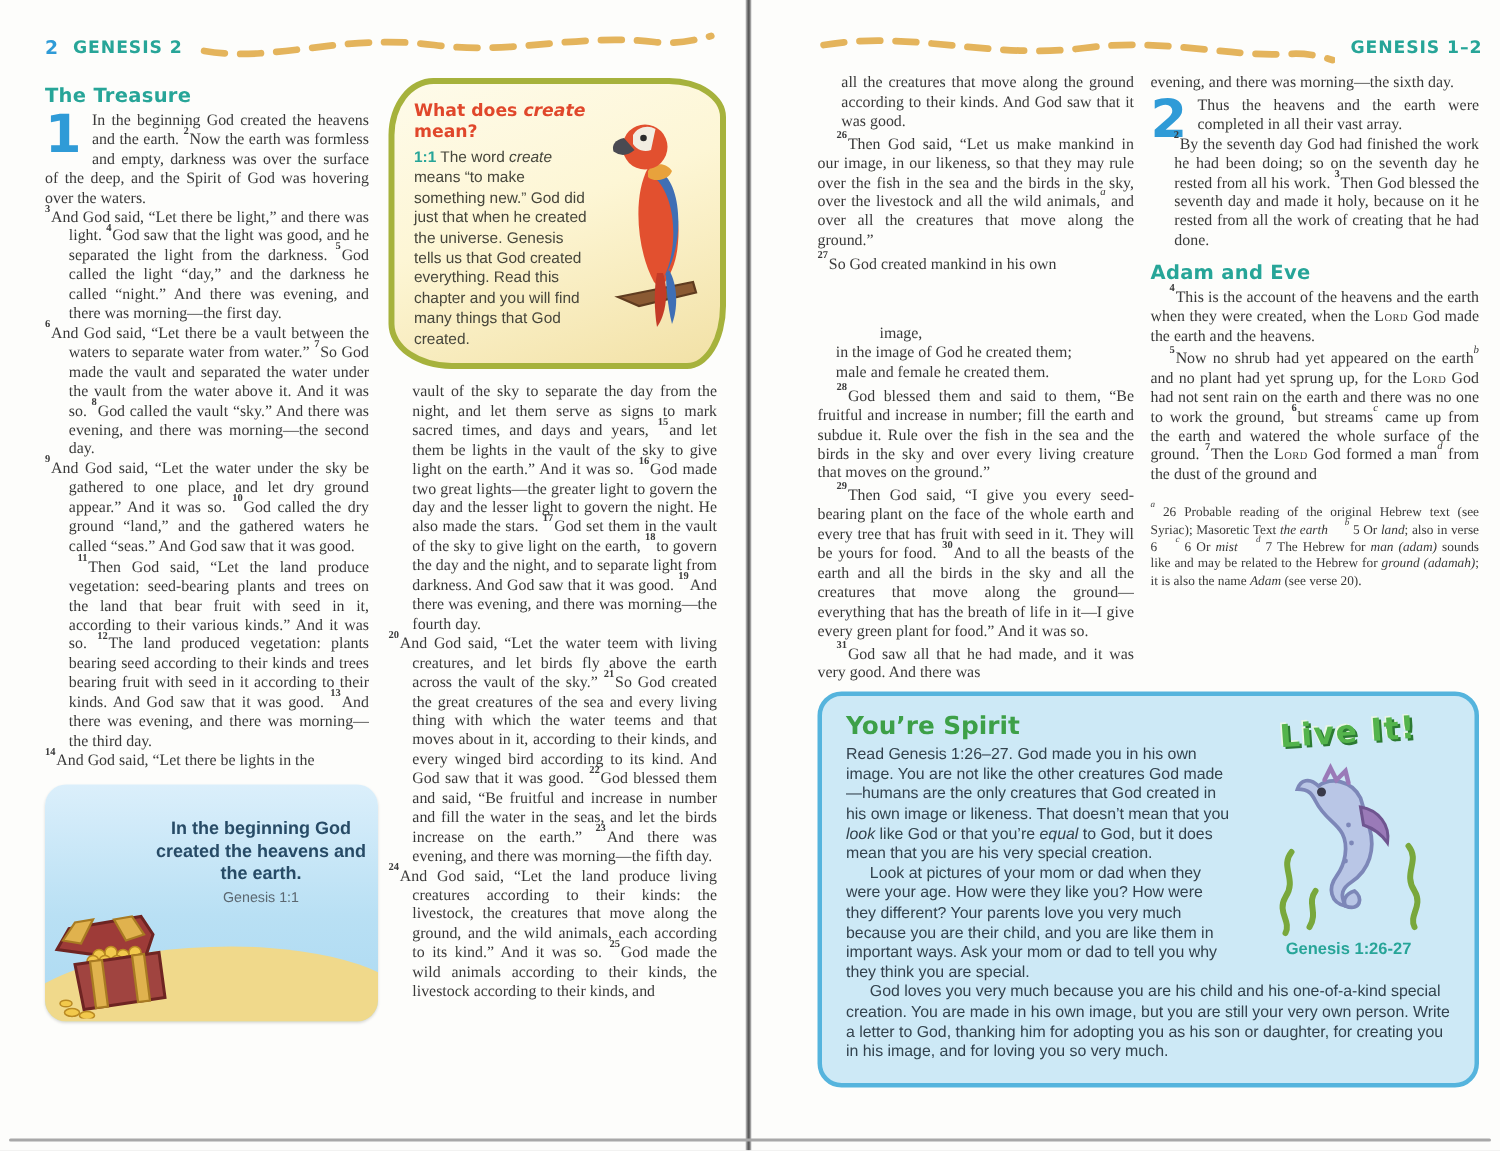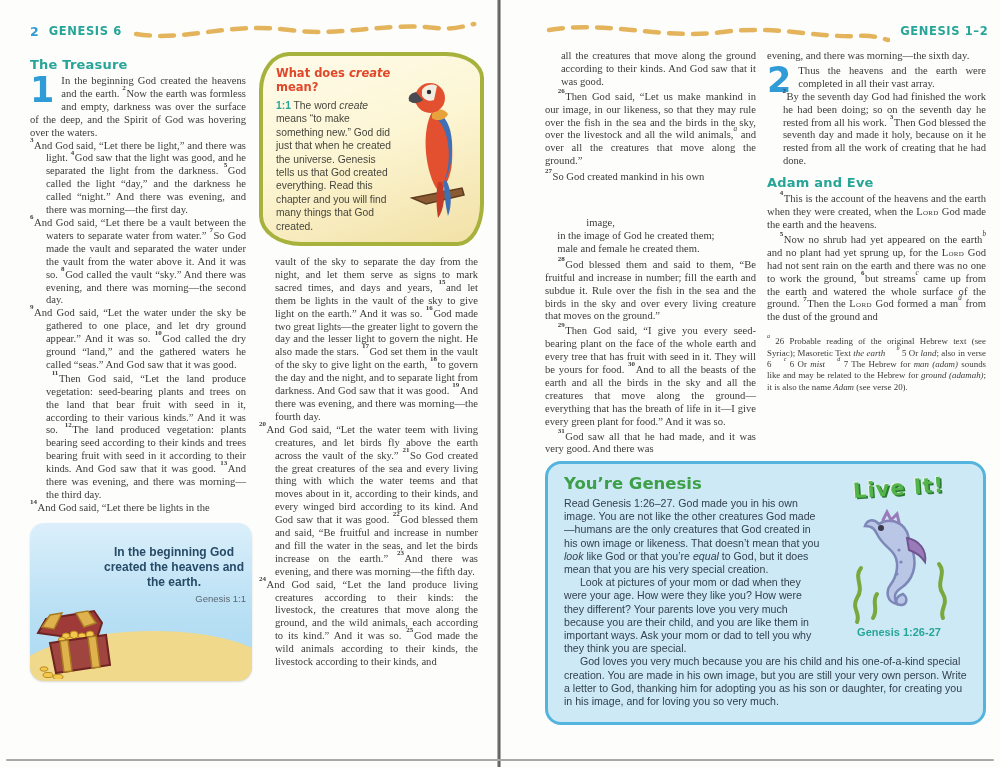--- a/index.html
+++ b/index.html
@@ -67,21 +67,21 @@
   .wtt-title{position:relative;z-index:2;text-align:center;font-family:"DejaVu Sans",sans-serif;
              font-weight:bold;font-size:19px;color:#b8373f;margin:0 0 -11px 0;letter-spacing:.2px;
              text-shadow:-1px -1px 0 #fff,1px -1px 0 #fff,-1px 1px 0 #fff,1px 1px 0 #fff,2px 2px 2px rgba(0,0,0,.25);}
   .wtt{position:relative;box-sizing:border-box;width:222px;height:158px;border-radius:14px;
        background:linear-gradient(180deg,#dbeffb 0%,#b9e0f4 55%,#abd9f2 100%);overflow:hidden;
        box-shadow:0 1px 2px rgba(0,0,0,.15);}
   .wtt-sand{position:absolute;left:-10%;right:-10%;bottom:-8px;height:58px;background:#f0d98b;
             border-radius:55% 45% 0 0 / 90% 70% 0 0;}
   .wtt-quote{position:relative;z-index:1;margin:22px 6px 0 72px;text-align:center;
              font-family:"Liberation Sans",sans-serif;font-weight:bold;font-size:12px;line-height:15px;color:#274b66;}
-  .wtt-ref{position:relative;z-index:1;margin:3px 6px 0 72px;text-align:right;
+  .wtt-ref{position:relative;z-index:1;margin:3px 6px 0 72px;text-align:center;
            font-family:"Liberation Sans",sans-serif;font-size:9.5px;color:#5b6770;}
   .wtt-chest{position:absolute;left:2px;bottom:2px;width:100px;height:96px;z-index:1;}
 
   
   .ys{position:relative;box-sizing:border-box;margin-top:7px;width:441px;height:264px;
       background:#cde9f6;border:3px solid #55b4dd;border-radius:16px;padding:10px 15px 10px 16px;
       font-family:"Liberation Sans",sans-serif;color:#33424d;}
   .ys-title{font-family:"DejaVu Sans",sans-serif;font-weight:bold;font-size:16.5px;color:#3da048;margin:0 0 4px 0;}
   .ys-top{display:flex;}
   .ys-text{flex:1;padding-right:8px;}
@@ -95,21 +95,21 @@
   .ys-ref{font-family:Liberation Sans, sans-serif;font-weight:bold;font-size:11px;color:#27a598;margin-top:-4px;}
 </style>
 </head>
 <body>
 
 <div class="spread">
 
   <div class="page page-left">
     <div class="runrow">
       <span class="pagenum">2</span>
-      <span class="runhead">GENESIS 6</span>
+      <span class="runhead">GENESIS 2</span>
       <svg class="dashline" viewBox="0 0 330 30" preserveAspectRatio="none">
         <path d="M4,18 C50,26 90,6 150,14 C200,21 240,6 290,12 C305,14 318,10 326,8" fill="none" stroke="#e4b45c" stroke-width="4.5" stroke-linecap="round" stroke-dasharray="13 10"></path>
       </svg>
     </div>
 
     <div class="cols">
       <div class="lc1">
 
         <div class="sect">The Treasure</div>
           <p class="bp chap"><span class="dropcap">1</span>In the beginning God created the heavens and the earth. <sup class="v">2</sup>Now the earth was formless and empty, darkness was over the surface of the deep, and the Spirit of God was hovering over the waters.</p>
@@ -216,21 +216,21 @@
           <div class="sect">Adam and Eve</div>
           <p class="bp indent"><sup class="v">4</sup>This is the account of the heavens and the earth when they were created, when the <span class="sc">Lord</span> God made the earth and the heavens.</p>
           <p class="bp indent"><sup class="v">5</sup>Now no shrub had yet appeared on the earth<sup class="fn">b</sup> and no plant had yet sprung up, for the <span class="sc">Lord</span> God had not sent rain on the earth and there was no one to work the ground, <sup class="v">6</sup>but streams<sup class="fn">c</sup> came up from the earth and watered the whole surface of the ground. <sup class="v">7</sup>Then the <span class="sc">Lord</span> God formed a man<sup class="fn">d</sup> from the dust of the ground and</p>
           <p class="fnotes"><sup class="fn">a</sup> 26 Probable reading of the original Hebrew text (see Syriac); Masoretic Text <i>the earth</i>  <sup class="fn">b</sup> 5 Or <i>land</i>; also in verse 6  <sup class="fn">c</sup> 6 Or <i>mist</i>  <sup class="fn">d</sup> 7 The Hebrew for <i>man (adam)</i> sounds like and may be related to the Hebrew for <i>ground (adamah)</i>; it is also the name <i>Adam</i> (see verse 20).</p>
         </div>
     </div>
 
     <div class="ys">
       <div class="ys-top">
         <div class="ys-text">
-          <div class="ys-title">You’re Genesis</div>
+          <div class="ys-title">You’re Spirit</div>
           <p>Read Genesis 1:26–27. God made you in his own image. You are not like the other creatures God made—humans are the only creatures that God created in his own image or likeness. That doesn’t mean that you <i>look</i> like God or that you’re <i>equal</i> to God, but it does mean that you are his very special creation.</p>
           <p class="ind">Look at pictures of your mom or dad when they were your age. How were they like you? How were they different? Your parents love you very much because you are their child, and you are like them in important ways. Ask your mom or dad to tell you why they think you are special.</p>
         </div>
         <div class="ys-side">
           <span class="liveit">Live It!</span>
           <svg class="ys-seahorse" viewBox="0 0 112 128">
             <g stroke="#79a83c" stroke-width="4" fill="none" stroke-linecap="round">
               <path d="M18 70 C10 80 22 88 14 100 C8 110 18 116 14 124"></path>
               <path d="M96 66 C104 76 92 84 100 96 C106 106 96 112 100 120"></path>
               <path d="M34 96 C28 104 36 110 30 120"></path>

